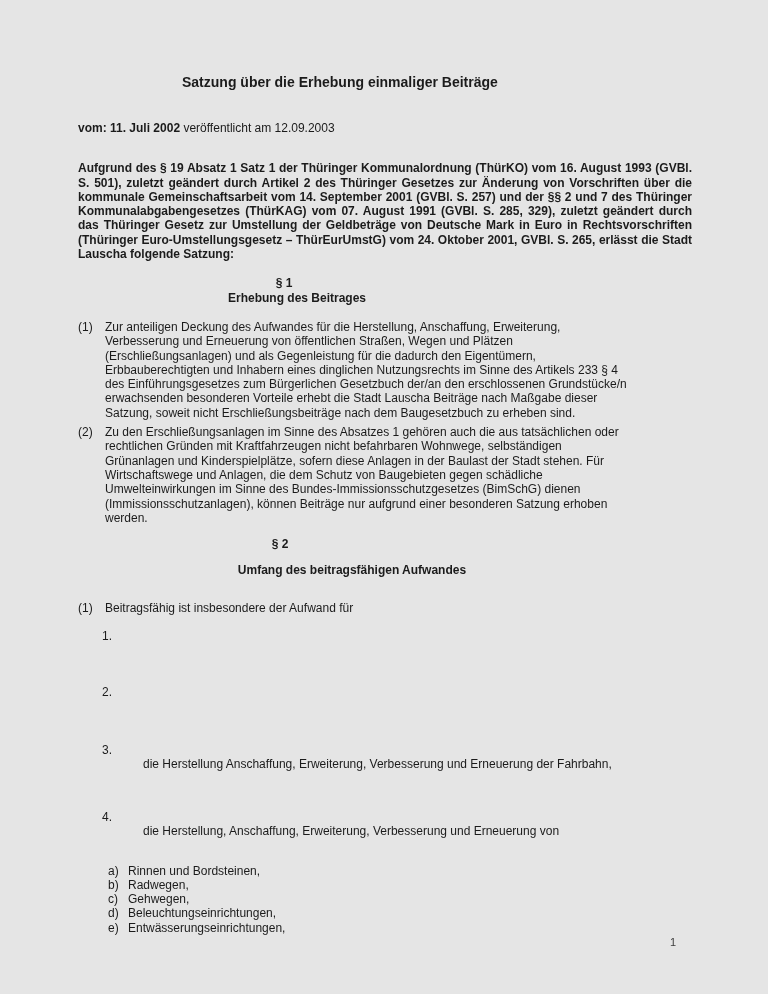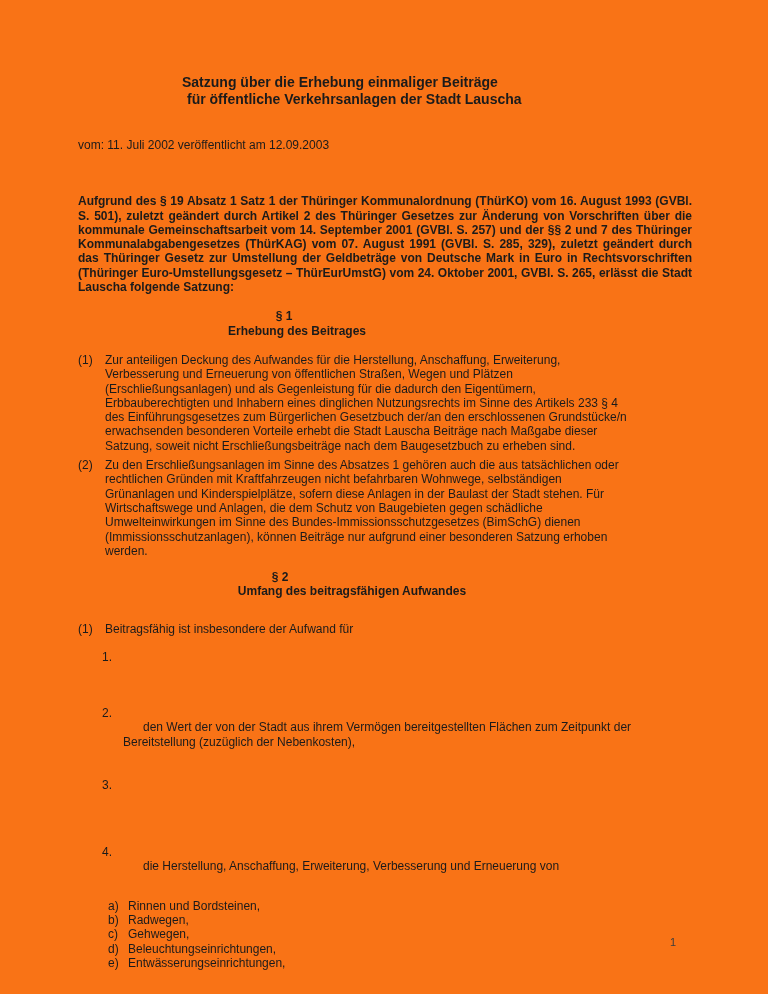--- a/index.html
+++ b/index.html
@@ -1,40 +1,40 @@
 <!DOCTYPE html>
 <html><head>
 <meta charset="utf-8">
 <style>
   html,body { margin:0; padding:0; background:#ffffff; }
   .page {
-    position:relative; width:768px; height:994px; background:#f97316;
+    position:relative; width:768px; height:994px; background:#e5e5e5;
     font-family:"Liberation Sans","DejaVu Sans",sans-serif; color:#1b1b1b;
     overflow:hidden;
   }
   .content { position:absolute; left:78px; top:74px; width:614px; }
 
   .title { font-weight:bold; font-size:14px; line-height:17px; margin-left:104px; }
   .title .t2 { padding-left:5px; }
 
   .vom { margin-top:30px; font-size:12px; line-height:14.3px; }
-  .vom .b { font-weight:normal; }
+  .vom .b { font-weight:bold; }
 
   .preamble {
-    margin-top:42px; font-size:12px; line-height:14.3px; font-weight:bold;
+    margin-top:26px; font-size:12px; line-height:14.3px; font-weight:bold;
     text-align:justify;
   }
 
   .sechead { font-weight:bold; font-size:12px; line-height:14.3px; text-align:center; }
   .s1 { margin-top:15px; }
   .s2 { margin-top:12px; }
   .w-num1 { width:412px; }
   .w-t1   { width:438px; }
   .w-num2 { width:404px; }
-  .w-t2   { width:548px; }
+  .w-t2   { width:548px;margin-top:12px; }
 
   .hang { position:relative; padding-left:27px; font-size:12px; line-height:14.3px; }
   .hang > .marker { position:absolute; left:0; top:0; }
   .pre { white-space:pre; }
 
   .p11 { margin-top:15px; }
   .p12 { margin-top:5px; }
   .p21 { margin-top:23px; }
 
   .nitem { position:relative; padding-left:45px; font-size:12px; line-height:14.3px; }
@@ -51,21 +51,20 @@
   .pagenum { position:absolute; left:670px; top:936px; font-size:11px; line-height:12px; color:#3d3d3d; }
 </style>
 </head>
 <body>
 
 <div class="page">
   <div class="content">
 
     <div class="title">
       <div>Satzung über die Erhebung einmaliger Beiträge</div>
-      <div class="t2">für öffentliche Verkehrsanlagen der Stadt Lauscha</div>
     </div>
 
     <div class="vom">
       <span class="b">vom: 11. Juli 2002</span>
       <span>veröffentlicht am 12.09.2003</span>
     </div>
 
     <div class="preamble">Aufgrund des § 19 Absatz 1 Satz 1 der Thüringer Kommunalordnung (ThürKO) vom 16. August 1993 (GVBl. S. 501), zuletzt geändert durch Artikel 2 des Thüringer Gesetzes zur Änderung von Vorschriften über die kommunale Gemeinschaftsarbeit vom 14. September 2001 (GVBl. S. 257) und der §§ 2 und 7 des Thüringer Kommunalabgabengesetzes (ThürKAG) vom 07. August 1991 (GVBl. S. 285, 329), zuletzt geändert durch das Thüringer Gesetz zur Umstellung der Geldbeträge von Deutsche Mark in Euro in Rechtsvorschriften (Thüringer Euro-Umstellungsgesetz – ThürEurUmstG) vom 24. Oktober 2001, GVBl. S. 265, erlässt die Stadt Lauscha folgende Satzung:</div>
 
     <div class="sechead s1 w-num1">§ 1</div>
@@ -99,26 +98,25 @@
     <div class="hang p21">
       <span class="marker">(1)</span>
       <div class="pre">Beitragsfähig ist insbesondere der Aufwand für</div>
     </div>
 
     <div class="nitem n1 pre">
       <span class="marker">1.</span>
     </div>
 
     <div class="nitem n2 pre">
-      <span class="marker">2.</span><span>den Wert der von der Stadt aus ihrem Vermögen bereitgestellten Flächen zum Zeitpunkt der
-Bereitstellung (zuzüglich der Nebenkosten),</span>
+      <span class="marker">2.</span>
     </div>
 
     <div class="nitem n3 pre">
-      <span class="marker">3.</span>
+      <span class="marker">3.</span><span>die Herstellung Anschaffung, Erweiterung, Verbesserung und Erneuerung der Fahrbahn,</span>
     </div>
 
     <div class="nitem n4 pre">
       <span class="marker">4.</span><span>die Herstellung, Anschaffung, Erweiterung, Verbesserung und Erneuerung von</span>
     </div>
 
     <div class="letters">
       <div class="litem">
         <span class="marker">a)</span><span>Rinnen und Bordsteinen,</span>
       </div>

